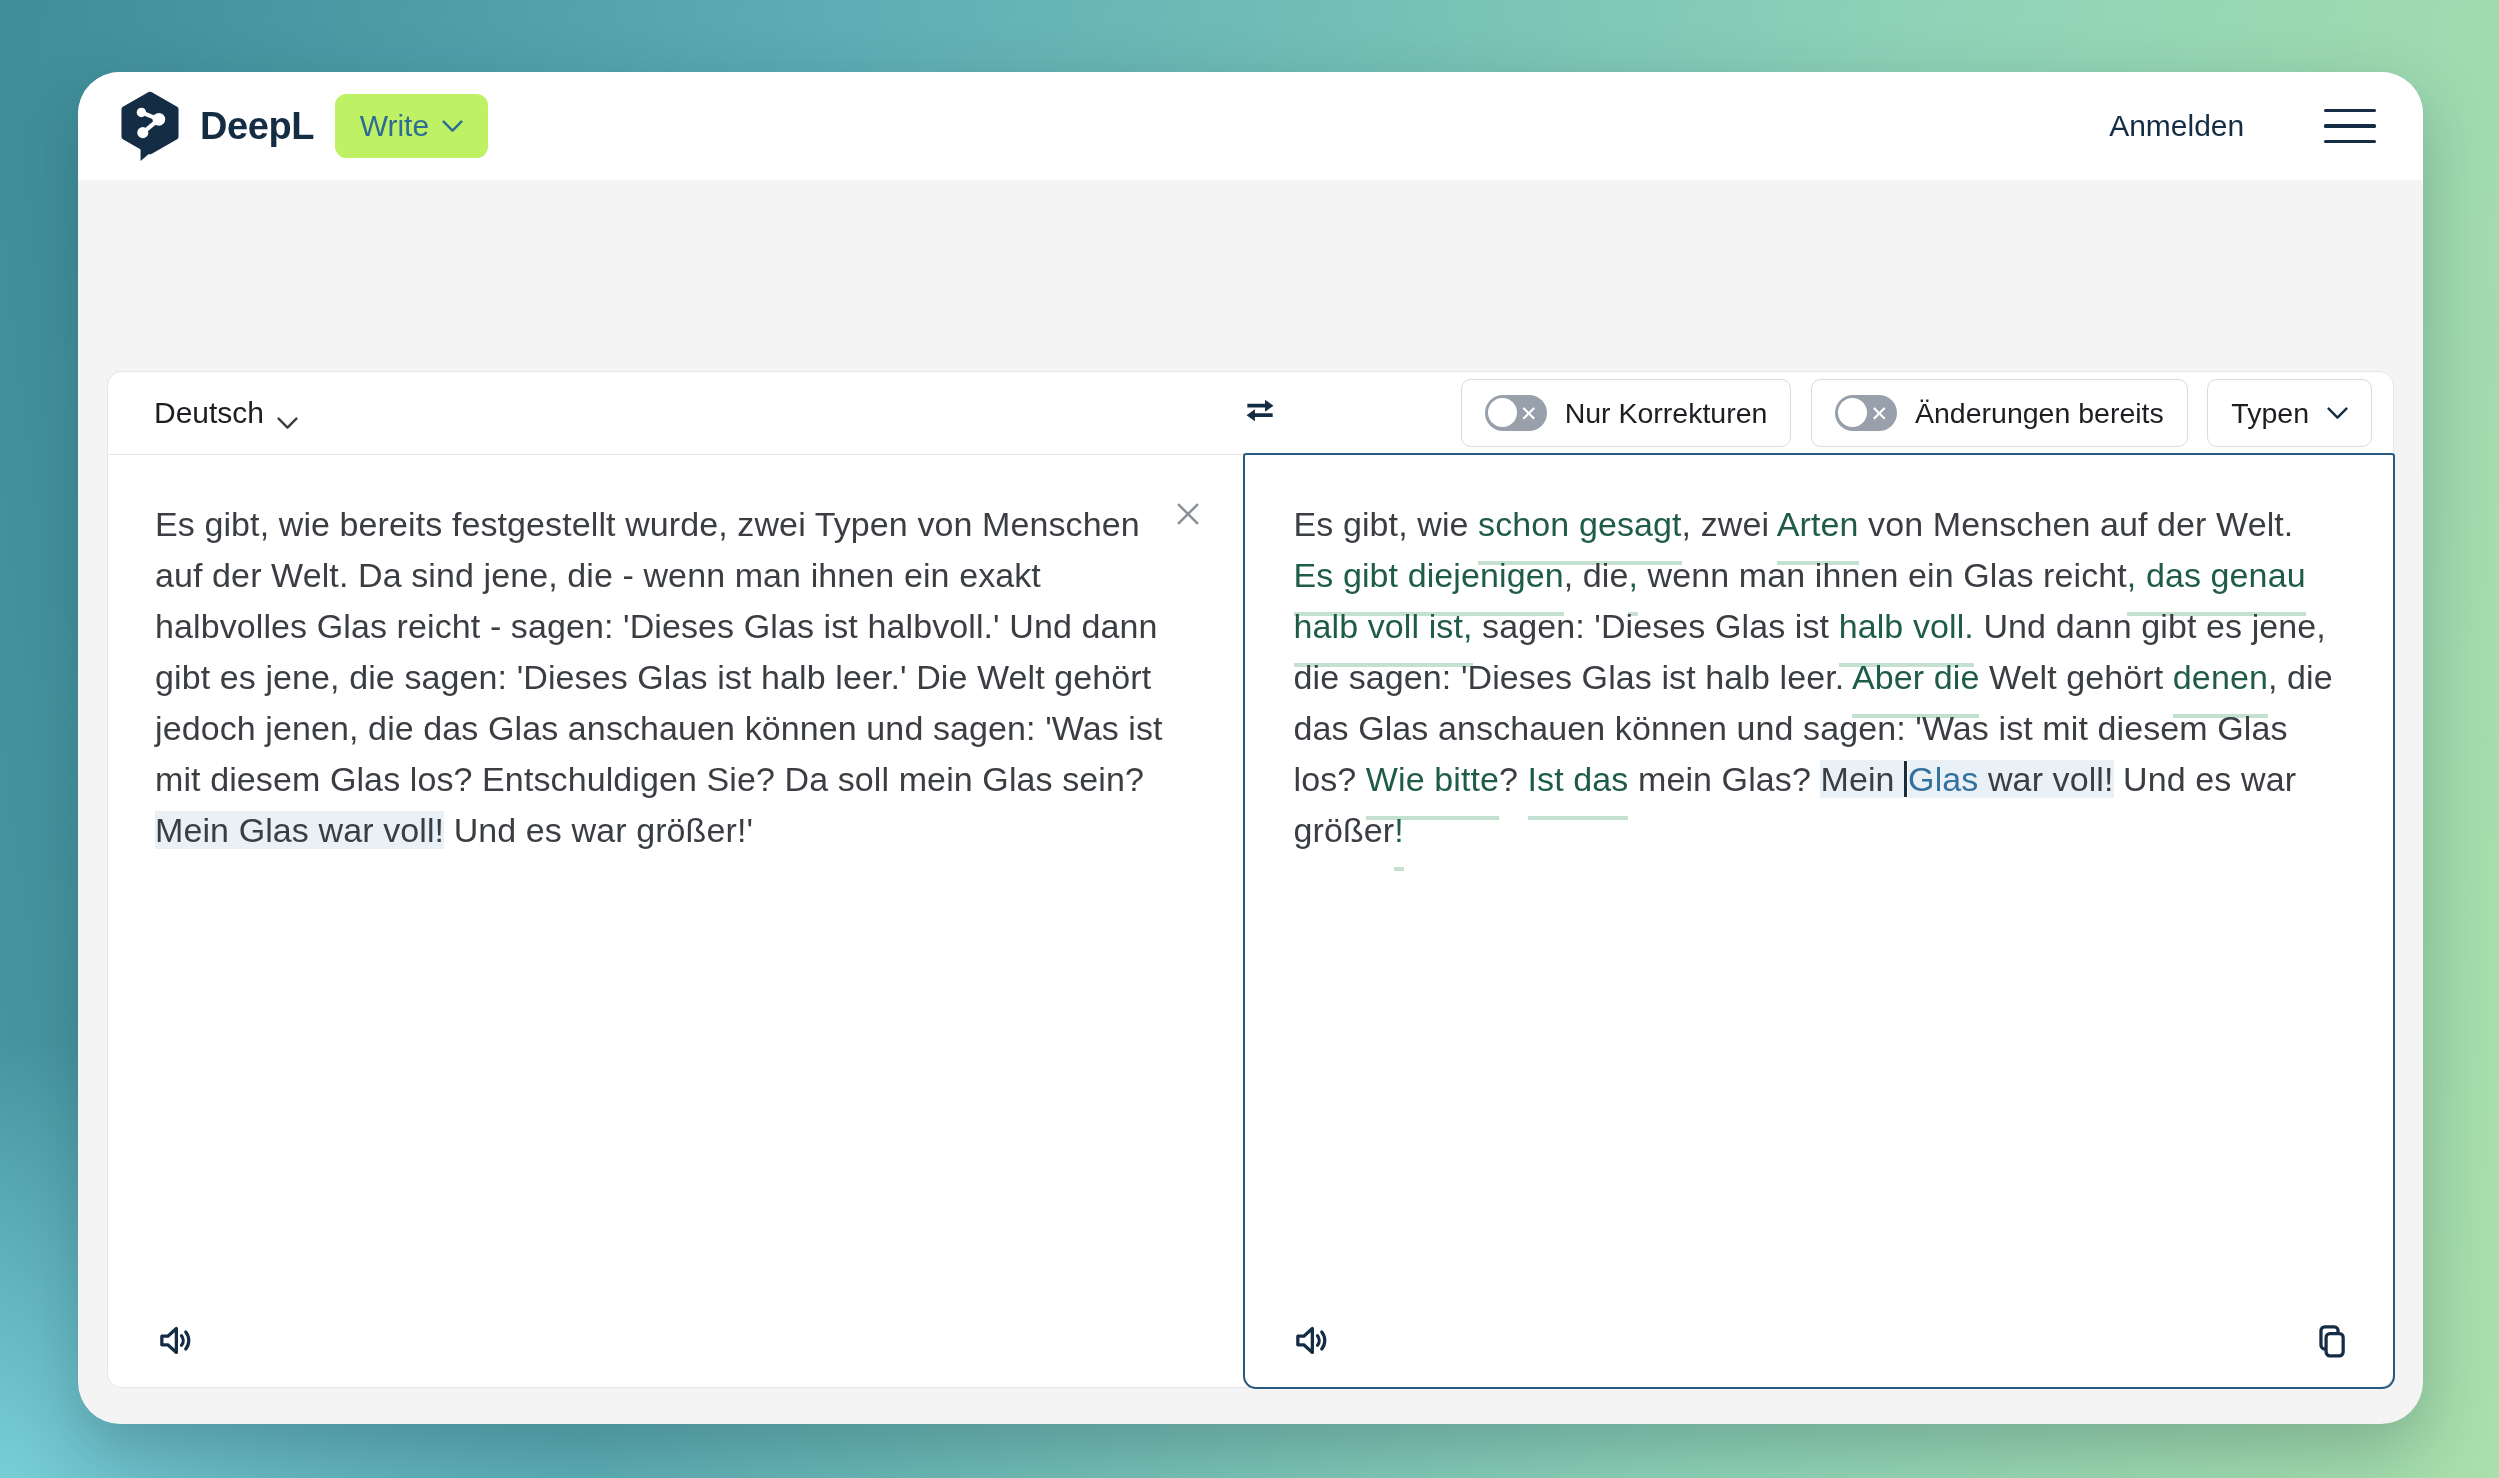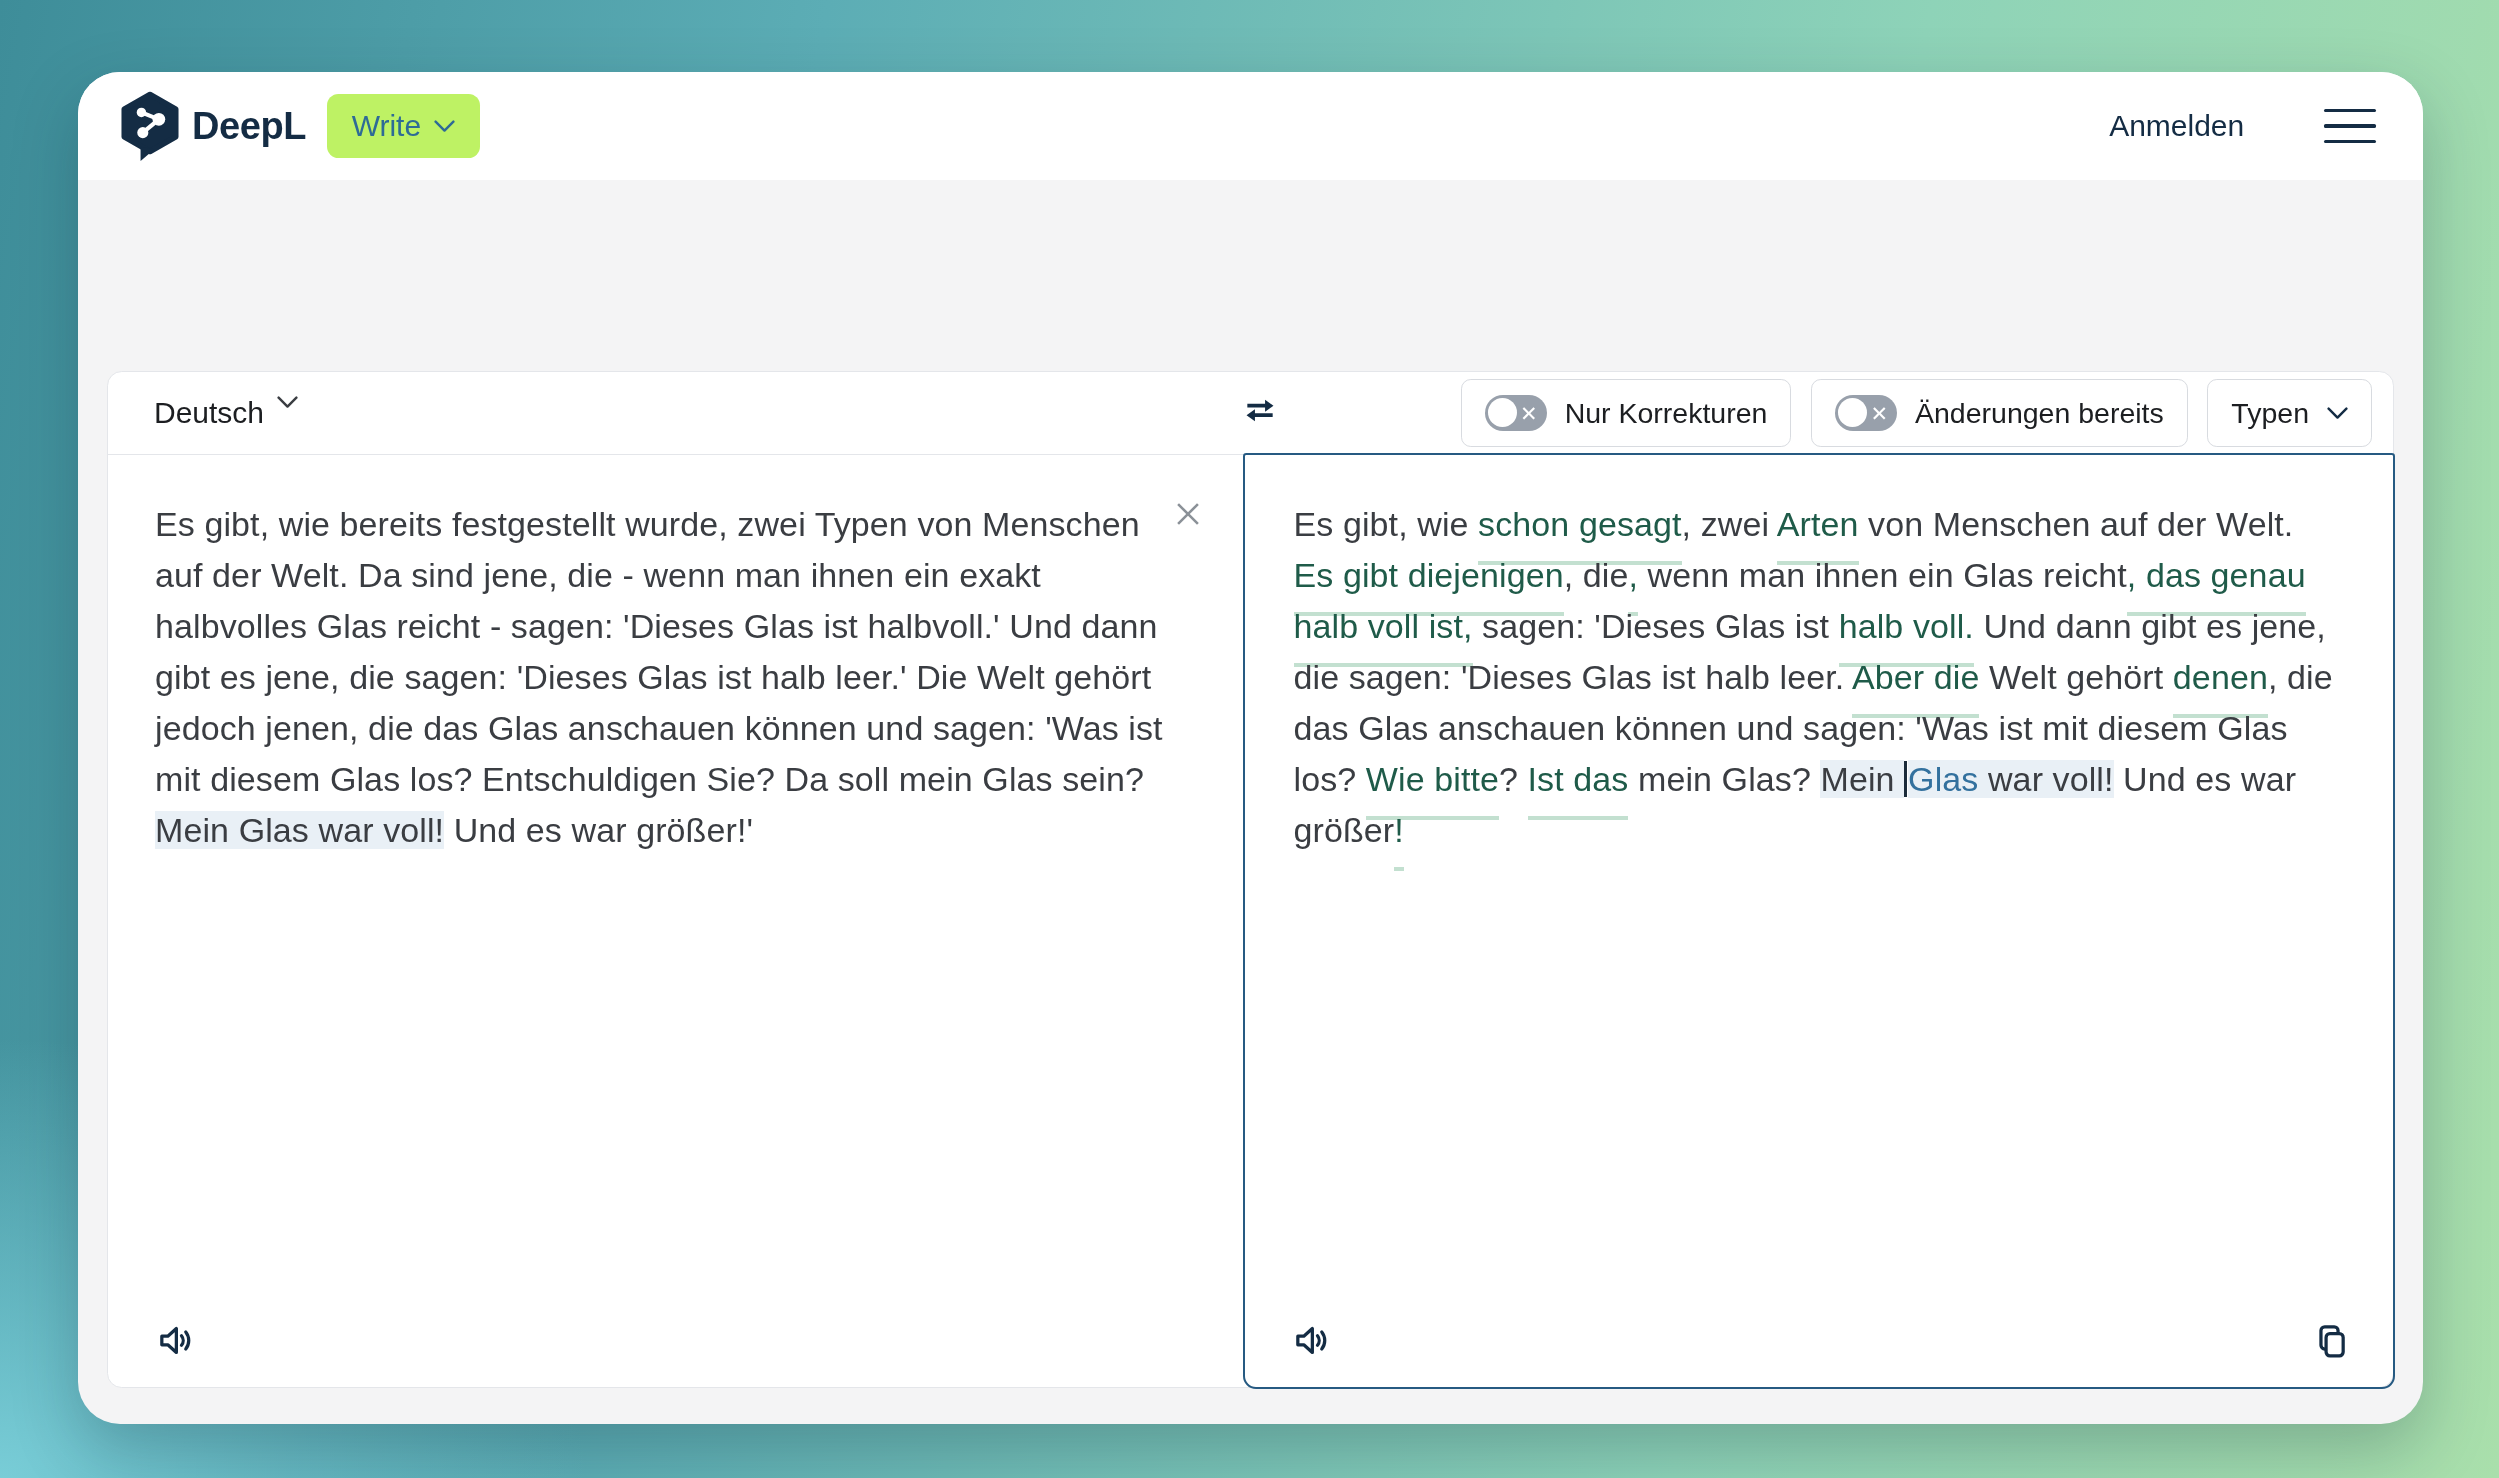--- a/index.html
+++ b/index.html
@@ -25,21 +25,21 @@
   .card{
     position:absolute;left:78px;top:72px;width:2345px;height:1352px;
     background:#f4f4f5;border-radius:42px;overflow:hidden;
     box-shadow:0 24.5px 65px rgba(10,40,50,.25);
   }
   
   .header{
     height:108px;background:#ffffff;display:flex;align-items:center;
     padding:0 42px 0 36px;
   }
-  .brand{display:flex;align-items:center;gap:6px;}
+  .brand{display:flex;align-items:center;gap:14px;}
   .brand svg{width:72px;height:72px;display:block;}
   .brand-name{font-size:38px;font-weight:700;color:var(--brand_navy);letter-spacing:-0.4px;}
   .write-pill{
     display:flex;align-items:center;gap:13px;margin-left:21px;
     background:#bef264;border-radius:11.4px;padding:14.7px 24.5px;
     color:var(--accent_blue);font-size:30px;font-weight:500;cursor:pointer;border:none;
   }
   .header-right{margin-left:auto;display:flex;align-items:center;gap:75px;}
   .signin{font-size:30px;color:var(--brand_navy);cursor:pointer;background:none;border:none;font-family:inherit;}
   .hamburger{display:flex;flex-direction:column;gap:12.2px;cursor:pointer;padding:4.9px;}
@@ -50,21 +50,21 @@
   .hero p{font-size:30px;font-weight:400;color:#26292d;margin-top:18px;}
   
   .editor{
     position:absolute;left:29px;right:29px;top:299px;height:1017px;
     background:#fff;border:1.6px solid #e4e6ea;border-radius:14.7px;
   }
   .toolbar{
     height:83px;display:flex;align-items:center;position:relative;
     border-bottom:1.6px solid #e4e6ea;padding:0 21px 0 46px;
   }
-  .lang-btn{display:flex;align-items:flex-start;gap:13px;font-size:30px;color:#1c1e21;cursor:pointer;background:none;border:none;font-family:inherit;}
+  .lang-btn{display:flex;align-items:flex-end;gap:13px;font-size:30px;color:#1c1e21;cursor:pointer;background:none;border:none;font-family:inherit;}
   .chev{width:21px;height:13px;flex:none;}
   .swap-btn{position:absolute;left:50.4%;transform:translateX(-50%);cursor:pointer;background:none;border:none;display:flex;}
   .toolbar-right{margin-left:auto;display:flex;align-items:center;gap:19.6px;}
   .tool-chip{
     display:flex;align-items:center;gap:18px;height:68px;padding:0 23px;
     border:1.6px solid #d8dbe0;border-radius:9.8px;background:#fff;
     font-size:28.5px;color:#1c1e21;cursor:pointer;font-family:inherit;
   }
   .toggle{
     position:relative;width:62px;height:36px;border-radius:18px;background:var(--toggle_gray);

